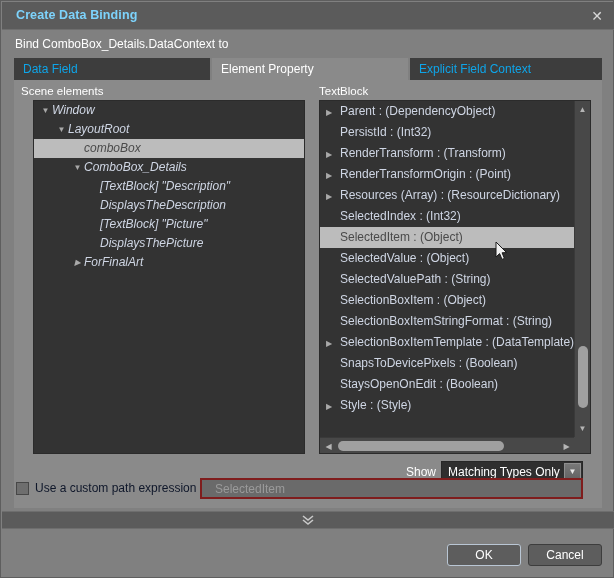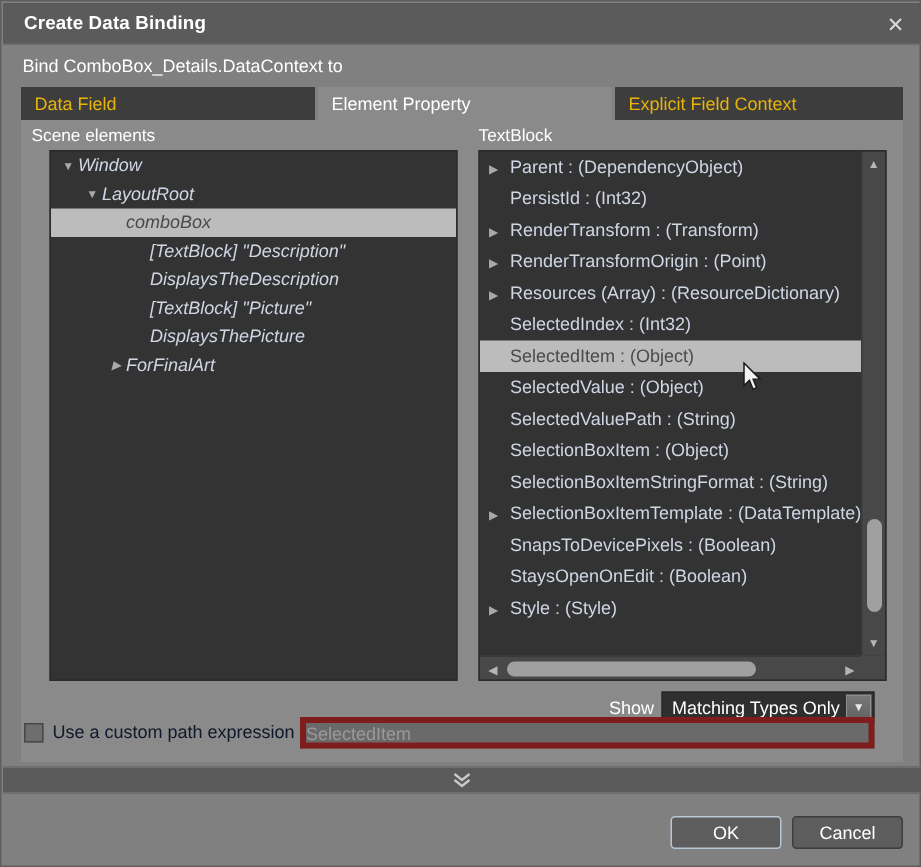--- a/index.html
+++ b/index.html
@@ -32,21 +32,21 @@
     width: 612px;
     height: 27px;
     background: #5b5b5b;
     border-bottom: 1px solid #6e6e6e;
   }
   .title-text {
     position: absolute;
     left: 14px; top: 6px;
     font-size: 12.5px;
     font-weight: bold;
-    color: #ffffff;
+    color: #7dd3fc;
     letter-spacing: 0.1px;
   }
   .close-btn {
     position: absolute;
     right: 6px; top: 4px;
     width: 22px; height: 20px;
     display: flex;
     align-items: center;
     justify-content: center;
     color: #d8d8d8;
@@ -71,21 +71,21 @@
     height: 22px;
   }
   .tab {
     position: absolute;
     top: 0;
     height: 22px;
     line-height: 22px;
     font-size: 12px;
     padding-left: 9px;
     box-sizing: border-box;
-    color: #eab308;
+    color: #0ea5e9;
     cursor: default;
     overflow: hidden;
     white-space: nowrap;
   }
   .tab.inactive { background: #3d3d3d; }
   .tab.active   { background: #8a8a8a; color: #ffffff; }
   #tab0 { left: 0px;   width: 196px; }
   #tab1 { left: 198px; width: 196px; }
   #tab2 { left: 396px; width: 192px; }
 
@@ -291,26 +291,26 @@
     font-size: 12px;
     color: #0f172a;
     cursor: default;
   }
   .path-input {
     position: absolute;
     left: 199px; top: 477px;
     width: 383px;
     height: 21px;
     background: #6a6a6a;
-    border: 4px solid #7f1d1d;
+    border: 2px solid #7f1d1d;
     box-sizing: border-box;
     color: #9a9a9a;
     font-size: 12px;
     font-family: "Liberation Sans", sans-serif;
-    padding-left: 0;
+    padding-left: 13px;
     line-height: 19px;
     outline: none;
   }
   .path-input::placeholder { color: #9a9a9a; opacity: 1; }
 
   
   .expander {
     position: absolute;
     left: 1px; top: 510px;
     width: 612px;
@@ -375,20 +375,21 @@
   <div class="pane">
 
     <div class="section-label" id="scene-label">Scene elements</div>
     <div class="section-label" id="props-label">TextBlock</div>
 
     <div class="tree-panel">
       <div id="tree-rows">
           <div class="tree-row"><span style="display: inline-block; width: 5px;"></span><span class="tw">▼</span><span class="label">Window</span></div>
           <div class="tree-row"><span style="display: inline-block; width: 21px;"></span><span class="tw">▼</span><span class="label">LayoutRoot</span></div>
           <div class="tree-row selected"><span style="display: inline-block; width: 37px;"></span><span class="tw none">▶</span><span class="label">comboBox</span></div>
+          <div class="tree-row"><span style="display: inline-block; width: 37px;"></span><span class="tw">▼</span><span class="label">ComboBox_Details</span></div>
           <div class="tree-row"><span style="display: inline-block; width: 53px;"></span><span class="tw none">▶</span><span class="label">[TextBlock] "Description"</span></div>
           <div class="tree-row"><span style="display: inline-block; width: 53px;"></span><span class="tw none">▶</span><span class="label">DisplaysTheDescription</span></div>
           <div class="tree-row"><span style="display: inline-block; width: 53px;"></span><span class="tw none">▶</span><span class="label">[TextBlock] "Picture"</span></div>
           <div class="tree-row"><span style="display: inline-block; width: 53px;"></span><span class="tw none">▶</span><span class="label">DisplaysThePicture</span></div>
           <div class="tree-row"><span style="display: inline-block; width: 37px;"></span><span class="tw">▶</span><span class="label">ForFinalArt</span></div>
         </div>
     </div>
 
     <div class="props-panel">
       <div class="props-list">

